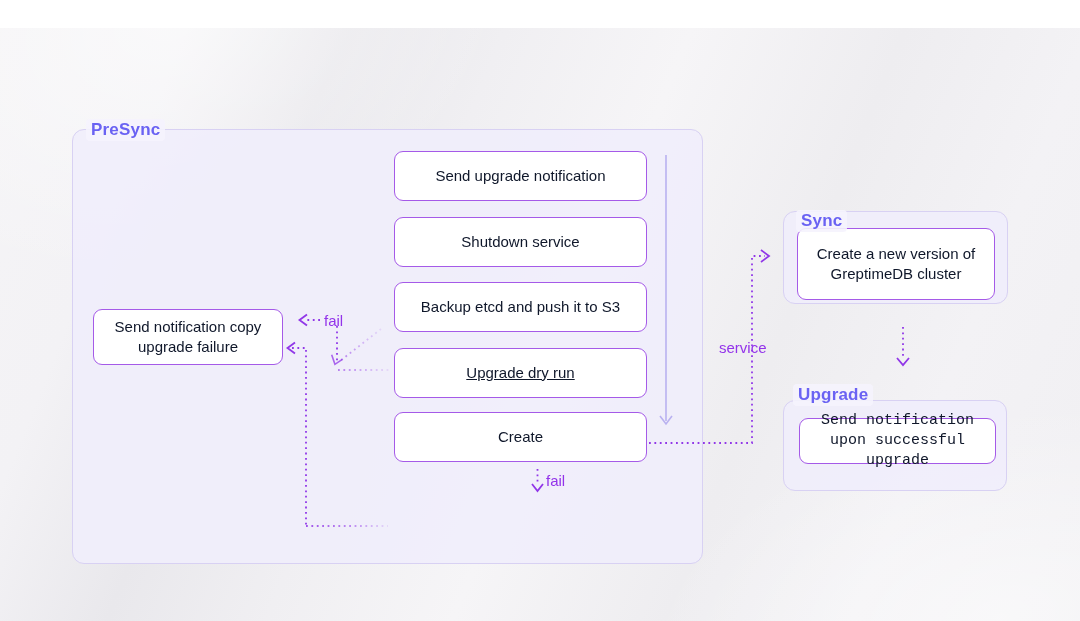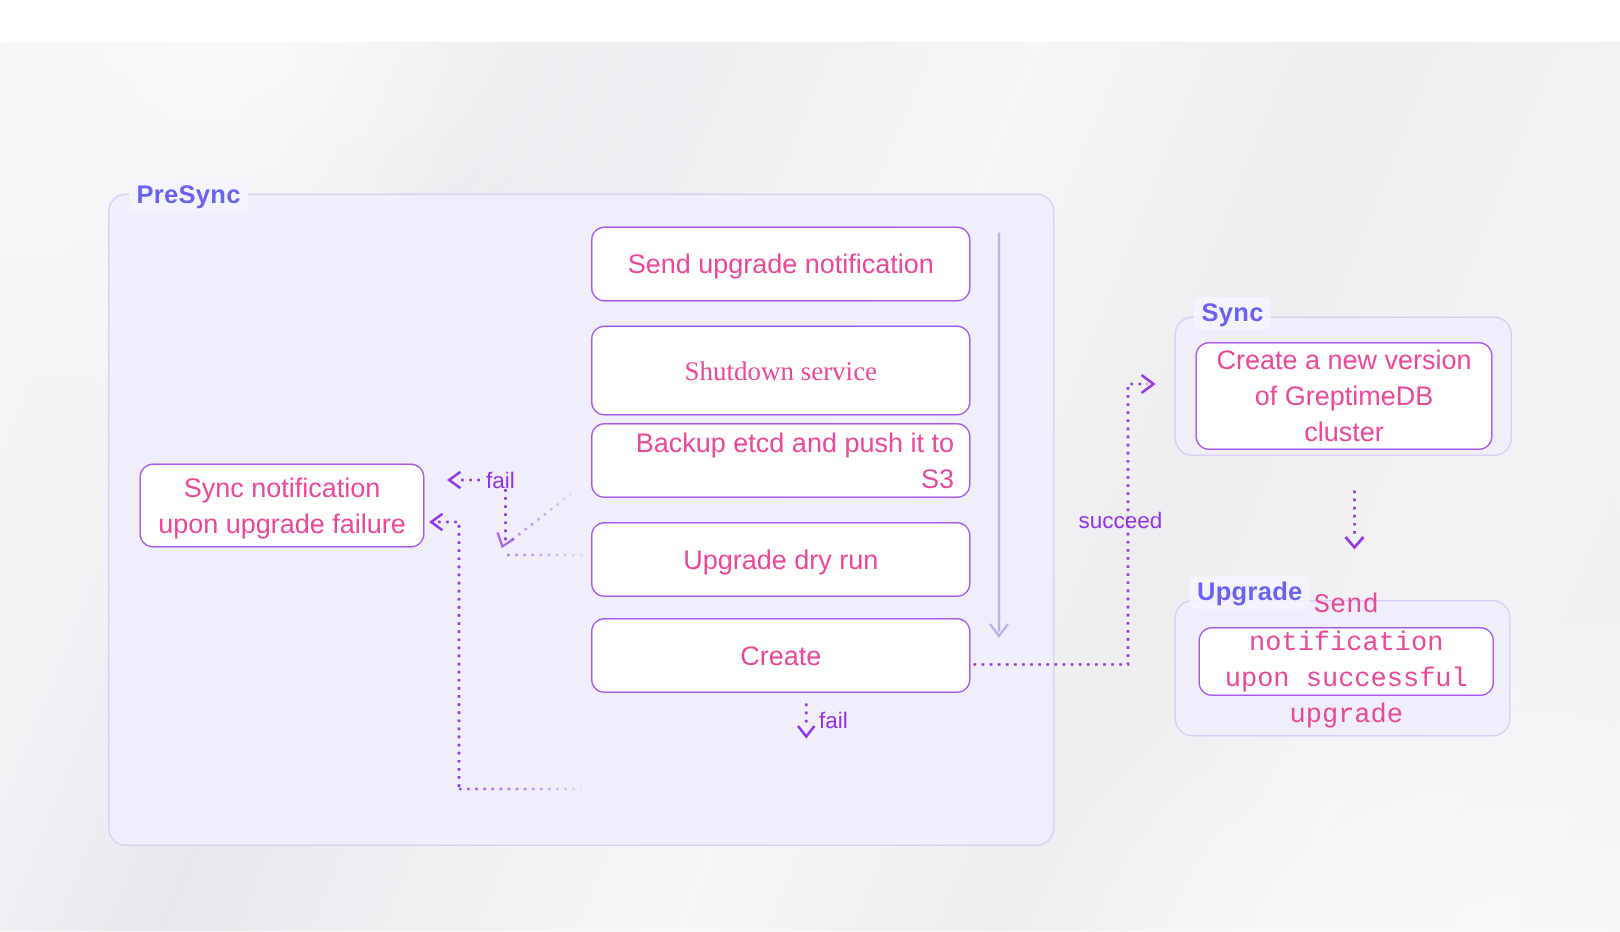--- a/index.html
+++ b/index.html
@@ -38,21 +38,21 @@
     padding:1px 5px; border-radius:4px;
     white-space:nowrap; z-index:6;
   }
   .node {
     position:absolute;
     background:#ffffff;
     border:1.5px solid #a55ae8;
     border-radius:9px;
     display:flex; align-items:center; justify-content:center;
     text-align:center;
-    font-size:18px; line-height:1.35; color:#ec4899;
+    font-size:15px; line-height:1.35; color:#0f172a;
     z-index:5;
     padding:18px 10px;
   }
   .edge-label {
     position:absolute;
     font-size:15px; color:#9333ea; z-index:6; white-space:nowrap;
   }
   svg.wires { position:absolute; left:0; top:0; z-index:4; pointer-events:none; }
 </style>
 </head>
@@ -116,31 +116,31 @@
 
     <g stroke="#9137e8" stroke-width="1.8" fill="none" stroke-dasharray="1.8 3.6">
       <path d="M292,320 L307,320"></path>
       <path d="M306,322 L306,498"></path>
     </g>
     <path d="M306,498 L388,498" stroke="url(#fadeRight2)" stroke-width="1.8" fill="none" stroke-dasharray="1.8 3.6"></path>
     <path d="M295,314.5 L287.5,320 L295,325.5" stroke="#9137e8" stroke-width="1.8" fill="none"></path>
   </svg>
 
   <div class="group-label" style="left:86px; top:91px;">PreSync</div>
-  <div class="group-label" style="left:796px; top:170px;">Sync</div>
+  <div class="group-label" style="left:796px; top:182px;">Sync</div>
   <div class="group-label" style="left:793px; top:356px;">Upgrade</div>
 
   <div class="node" style="left:394px; top:123px; width:253px; height:50px;">Send upgrade notification</div>
-  <div class="node" style="left:394px; top:189px; width:253px; height:60px;font-family:Liberation Serif, serif;">Shutdown service</div>
+  <div class="node" style="left:394px; top:189px; width:253px; height:50px;">Shutdown service</div>
   <div class="node" style="left:394px; top:254px; width:253px; height:50px;text-align:right;">Backup etcd and push it to S3</div>
-  <div class="node" style="left:394px; top:320px; width:253px; height:50px;">Upgrade dry run</div>
+  <div class="node" style="left:394px; top:320px; width:253px; height:50px;text-decoration:underline;">Upgrade dry run</div>
   <div class="node" style="left:394px; top:384px; width:253px; height:50px;">Create</div>
 
-  <div class="node" style="left:93px; top:281px; width:190px; height:56px;">Sync notification upon upgrade failure</div>
+  <div class="node" style="left:93px; top:281px; width:190px; height:56px;">Send notification copy upgrade failure</div>
 
   <div class="node" style="left:797px; top:200px; width:198px; height:72px;">Create a new version of GreptimeDB cluster</div>
 
   <div class="node" style="left:799px; top:390px; width:197px; height:46px;font-family:Liberation Mono, monospace;">Send notification upon successful upgrade</div>
 
   <div class="edge-label" style="left:324px; top:284px;">fail</div>
   <div class="edge-label" style="left:546px; top:444px;">fail</div>
-  <div class="edge-label" style="left:719px; top:311px;">succeed</div>
+  <div class="edge-label" style="left:719px; top:311px;">service</div>
 </div>
 
 </body></html>

